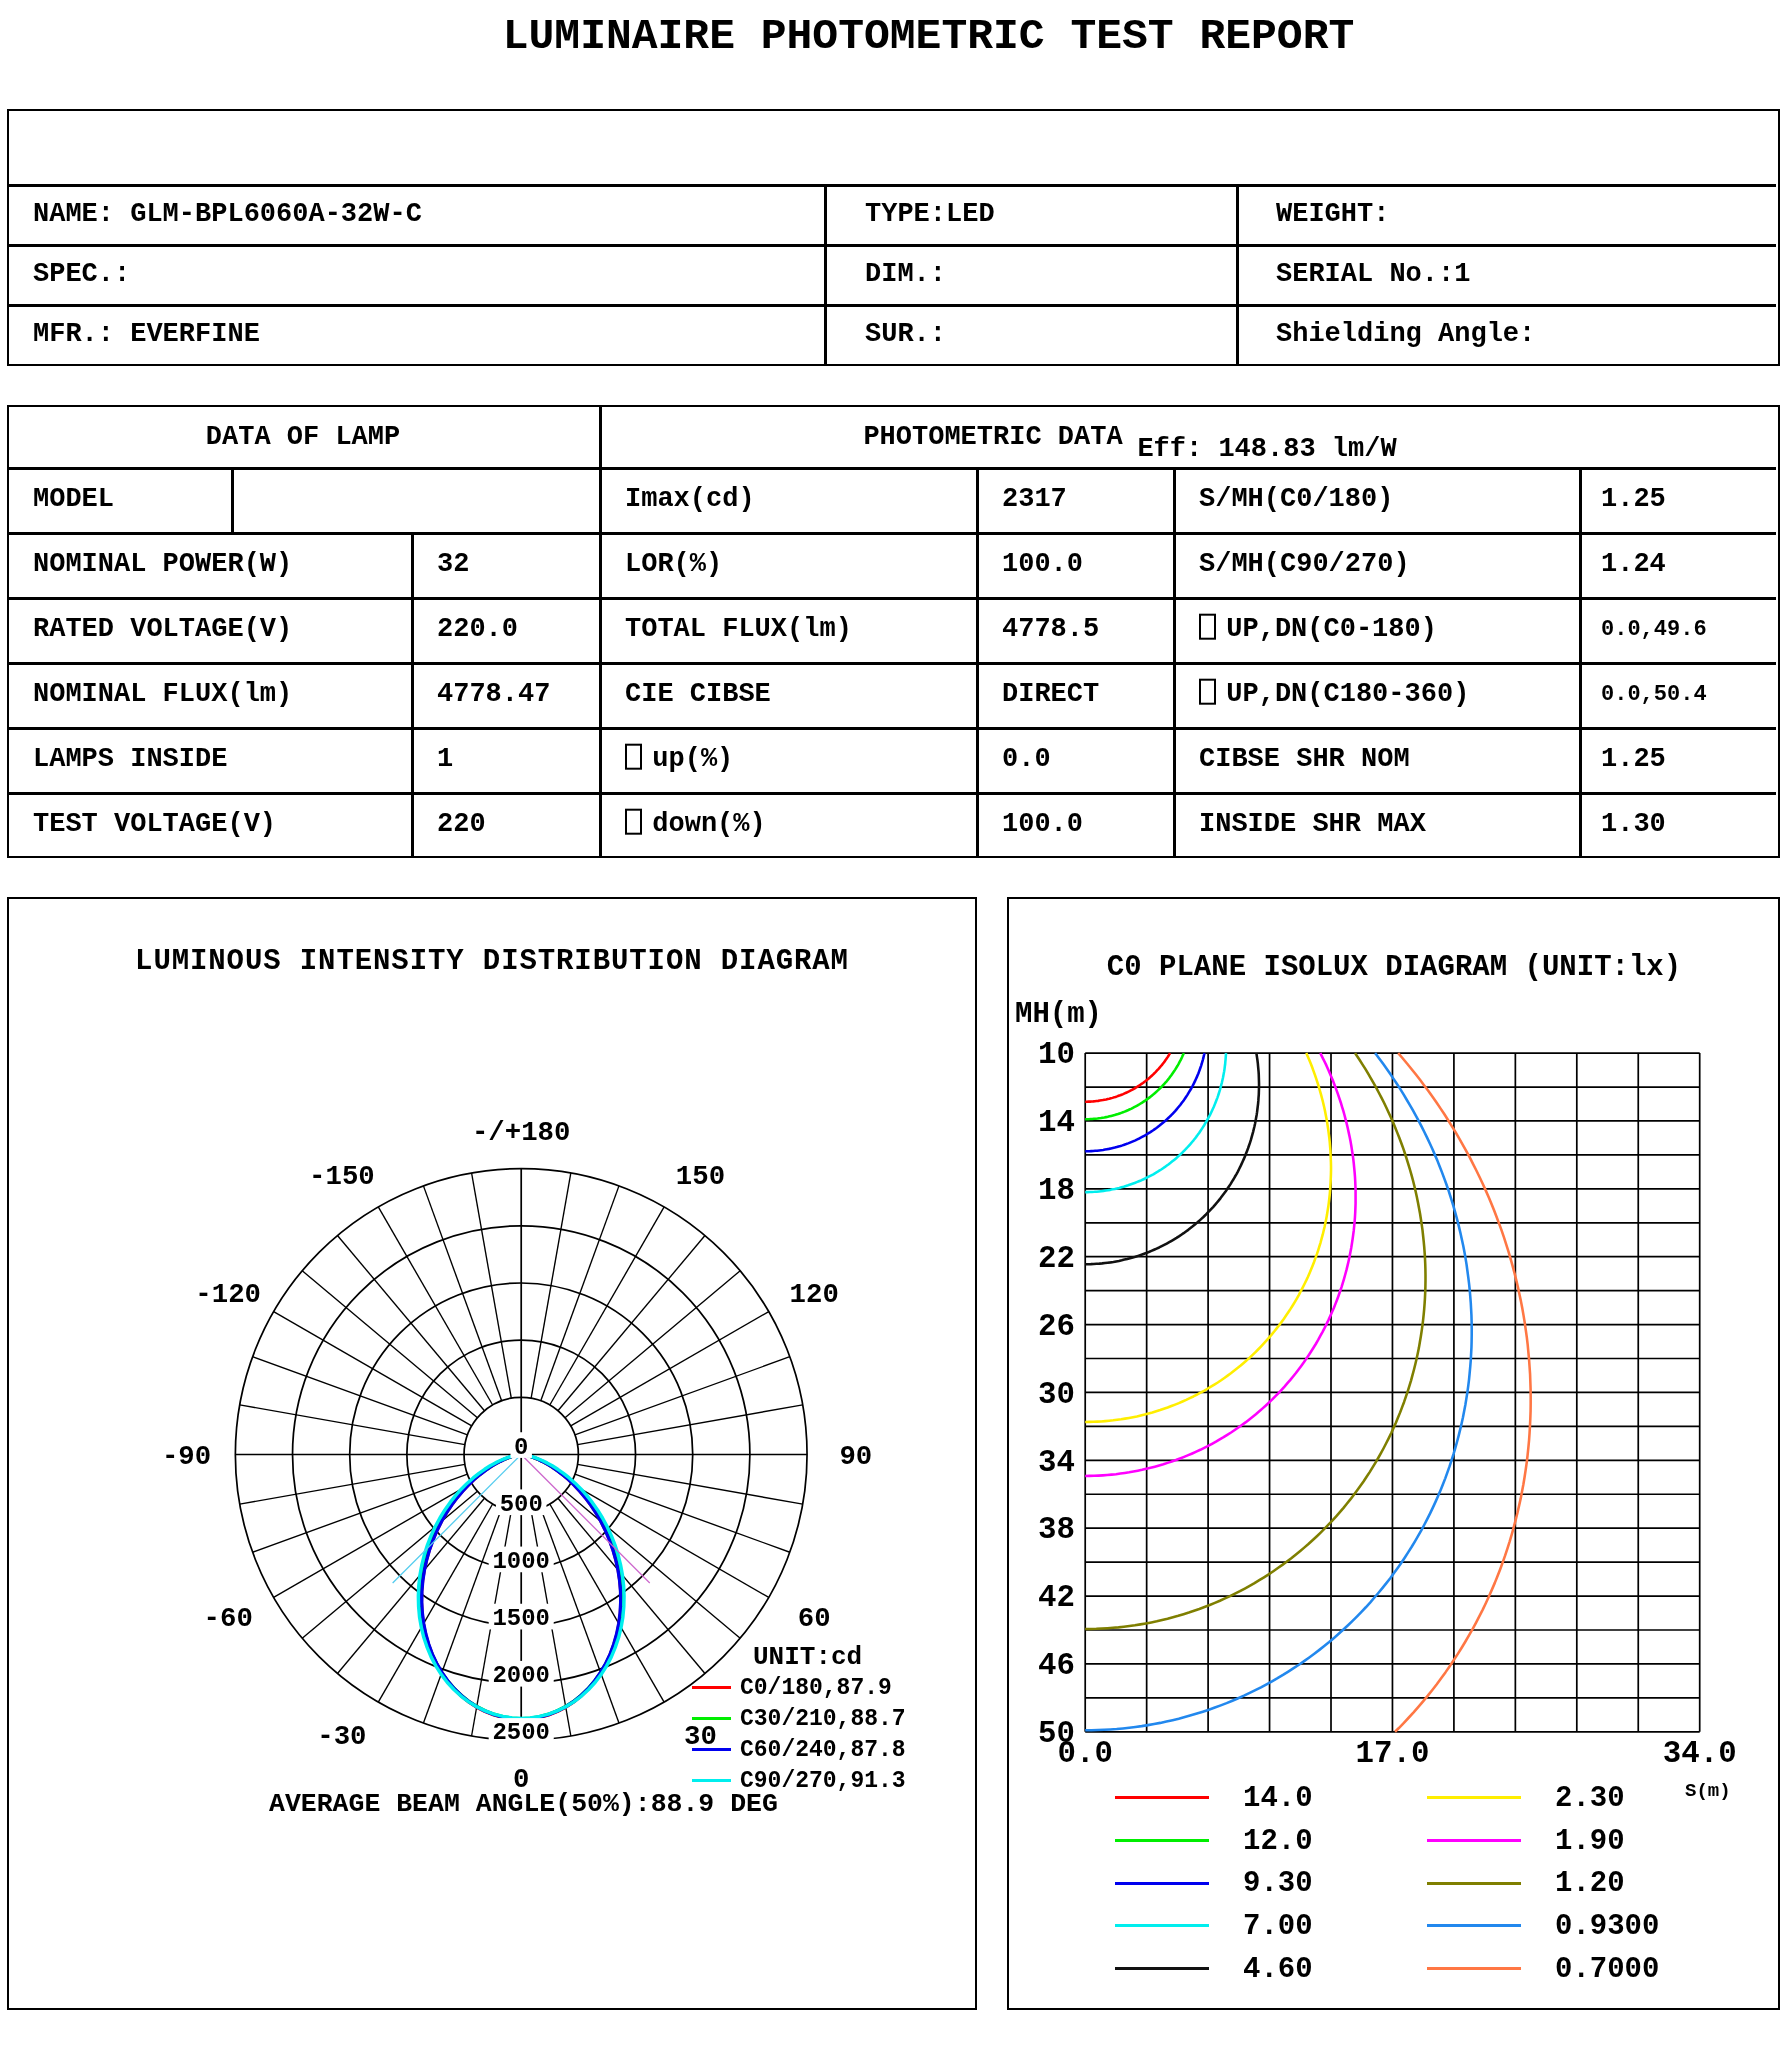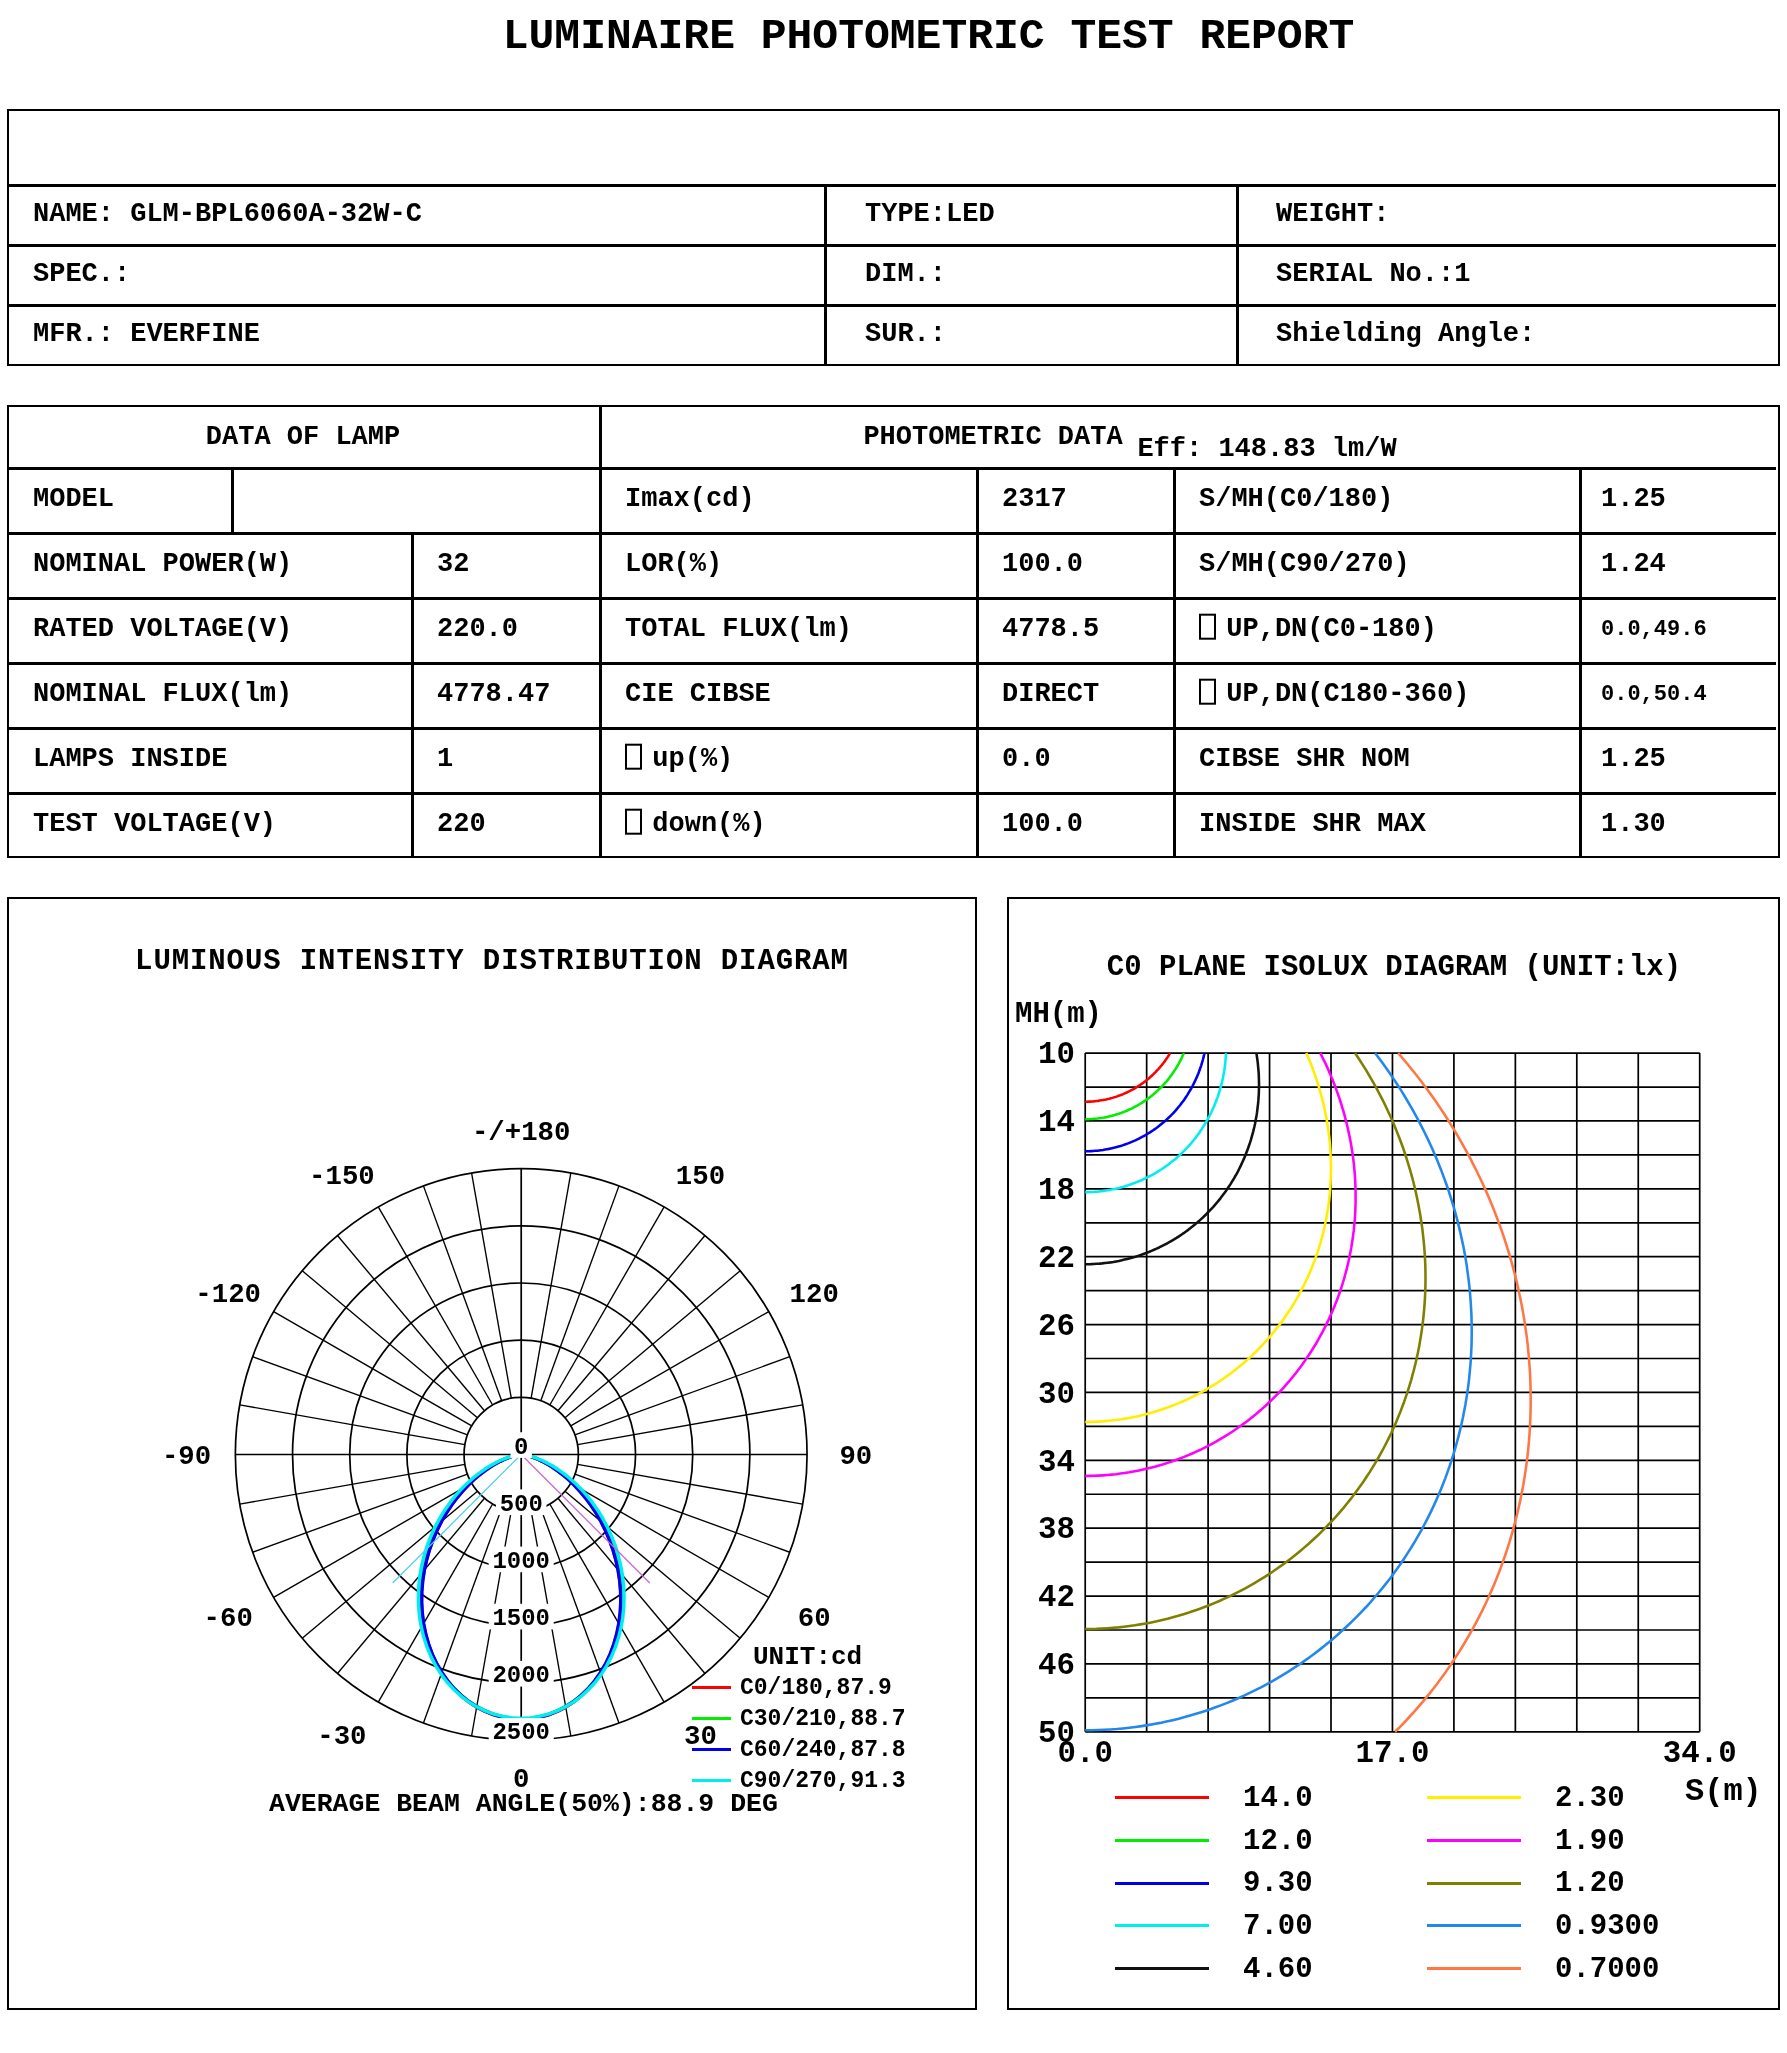--- a/index.html
+++ b/index.html
@@ -106,21 +106,21 @@
       <text x="818.5" y="2037.3576026305177" text-anchor="middle" font-size="32">30</text>
       <text x="609" y="2088" text-anchor="middle" font-size="32">0</text>
     </svg>
   <div class="cell-text" style="left:753px;top:1657px;font-size:26px;">UNIT:cd</div>
   <div id="polar-legend"></div>
   <div class="cell-text" style="left:269px;top:1804px;font-size:26.5px;">AVERAGE BEAM ANGLE(50%):88.9 DEG</div>
 
   <div class="box" style="left:1007px;top:897px;width:769px;height:1109px;"></div>
   <div class="cell-text center-text" style="left:1394px;top:967px;font-size:29px;">C0 PLANE ISOLUX DIAGRAM (UNIT:lx)</div>
   <div class="cell-text" style="left:1015px;top:1014px;font-size:29px;">MH(m)</div>
-  <div class="cell-text" style="left:1685px;top:1791px;font-size:32px;">S(m)</div>
+  <div class="cell-text" style="left:1685px;top:1791px;font-size:19px;">S(m)</div>
   <svg id="isolux-svg" width="1787" height="2054" viewBox="0 0 2088 2399" style="left:0;top:0;">
       <line x1="1268" y1="1230" x2="1268" y2="2023" stroke="#000" stroke-width="2"></line>
       <line x1="1339.8" y1="1230" x2="1339.8" y2="2023" stroke="#000" stroke-width="2"></line>
       <line x1="1411.6" y1="1230" x2="1411.6" y2="2023" stroke="#000" stroke-width="2"></line>
       <line x1="1483.4" y1="1230" x2="1483.4" y2="2023" stroke="#000" stroke-width="2"></line>
       <line x1="1555.2" y1="1230" x2="1555.2" y2="2023" stroke="#000" stroke-width="2"></line>
       <line x1="1627" y1="1230" x2="1627" y2="2023" stroke="#000" stroke-width="2"></line>
       <line x1="1698.8" y1="1230" x2="1698.8" y2="2023" stroke="#000" stroke-width="2"></line>
       <line x1="1770.6" y1="1230" x2="1770.6" y2="2023" stroke="#000" stroke-width="2"></line>
       <line x1="1842.4" y1="1230" x2="1842.4" y2="2023" stroke="#000" stroke-width="2"></line>

